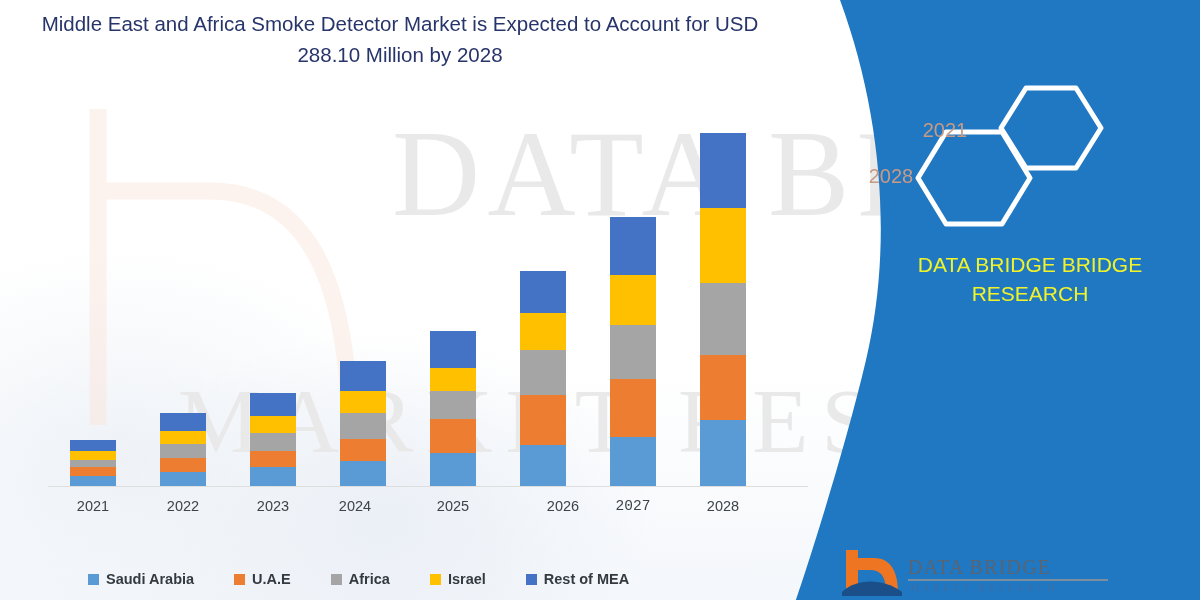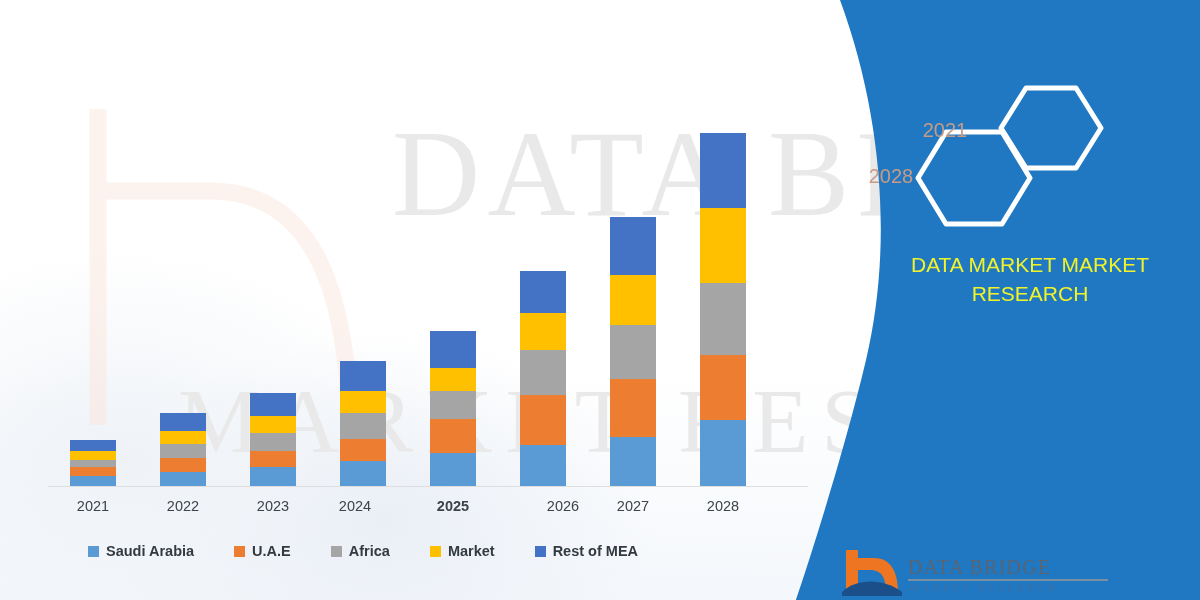--- a/index.html
+++ b/index.html
@@ -68,21 +68,21 @@
   .seg{width:100%;display:block;}
 
   .xlabels{position:absolute;left:48px;top:498px;width:760px;height:24px;}
   .xlabel{
     position:absolute;top:0;width:90px;text-align:center;
     font-size:14.5px;color:#3d4348;font-weight:400;
   }
 
   
   .legend{
-    position:absolute;left:88px;top:540px;height:22px;
+    position:absolute;left:88px;top:568px;height:22px;
     display:flex;align-items:center;
   }
   .lg-item{display:flex;align-items:center;margin-right:40px;}
   .lg-swatch{width:11px;height:11px;display:inline-block;margin-right:7px;}
   .lg-label{font-size:14.5px;color:#333a40;font-weight:700;white-space:nowrap;}
 
   
   .right-panel{
     position:absolute;left:780px;top:0;width:420px;height:600px;
     overflow:hidden;
@@ -134,20 +134,21 @@
         <path d="M38 96 L150 96 C238 96 286 168 290 330"></path>
       </g>
     </svg>
   </div>
 
   <div class="wm-text">
     <div class="wm-line l1">DATA BRIDGE</div>
     <div class="wm-line l2">MARKET RESEARCH</div>
   </div>
 
+  <div class="title">Middle East and Africa Smoke Detector Market is Expected to Account for USD 288.10 Million by 2028</div>
 
   <div id="chart">
     <div class="plot" id="plot">
       <div class="axis-line"></div>
     <div class="bar-group" style="left: 22px; width: 46px;">
           <div class="seg" style="height: 9.91881px; background: rgb(91, 155, 213);"></div>
           <div class="seg" style="height: 8.94518px; background: rgb(237, 125, 49);"></div>
           <div class="seg" style="height: 7.42389px; background: rgb(165, 165, 165);"></div>
           <div class="seg" style="height: 8.45837px; background: rgb(255, 192, 0);"></div>
           <div class="seg" style="height: 11.3184px; background: rgb(68, 114, 196);"></div>
@@ -202,42 +203,42 @@
           <div class="seg" style="height: 75.3951px; background: rgb(68, 114, 196);"></div>
         </div>
       </div>
   </div>
 
   <div class="xlabels" id="xlabels">
       <div class="xlabel" style="left: 0px;">2021</div>
       <div class="xlabel" style="left: 90px;">2022</div>
       <div class="xlabel" style="left: 180px;">2023</div>
       <div class="xlabel" style="left: 262px;">2024</div>
-      <div class="xlabel" style="left: 360px; font-weight: bold;">2025</div>
+      <div class="xlabel" style="left: 360px;">2025</div>
       <div class="xlabel" style="left: 470px;">2026</div>
-      <div class="xlabel" style="left: 540px;">2027</div>
+      <div class="xlabel" style="left: 540px; font-family: Liberation Mono, monospace;">2027</div>
       <div class="xlabel" style="left: 630px;">2028</div>
     </div>
 
   <div class="legend" id="legend">
       <div class="lg-item">
         <span class="lg-swatch" style="background: rgb(91, 155, 213);"></span>
         <span class="lg-label">Saudi Arabia</span>
       </div>
       <div class="lg-item">
         <span class="lg-swatch" style="background: rgb(237, 125, 49);"></span>
         <span class="lg-label">U.A.E</span>
       </div>
       <div class="lg-item">
         <span class="lg-swatch" style="background: rgb(165, 165, 165);"></span>
         <span class="lg-label">Africa</span>
       </div>
       <div class="lg-item">
         <span class="lg-swatch" style="background: rgb(255, 192, 0);"></span>
-        <span class="lg-label">Market</span>
+        <span class="lg-label">Israel</span>
       </div>
       <div class="lg-item">
         <span class="lg-swatch" style="background: rgb(68, 114, 196);"></span>
         <span class="lg-label">Rest of MEA</span>
       </div>
     </div>
 
   <div class="right-panel">
     <svg class="shape" width="420" height="600" viewBox="0 0 420 600" xmlns="http://www.w3.org/2000/svg">
       <path id="panelPath" d="M60 0 L420 0 L420 600 L16 600 C16 600 60 470 86 360 C112 250 104 120 60 0 Z" fill="#1F78C1"></path>
@@ -249,21 +250,21 @@
 
         <polygon points="126,8 176,8 201,48 176,88 126,88 101,48" fill="none" stroke="#ffffff" stroke-width="5" stroke-linejoin="round"></polygon>
 
         <polygon points="46,52 102,52 130,98 102,144 46,144 18,98" fill="none" stroke="#ffffff" stroke-width="5" stroke-linejoin="round"></polygon>
       </svg>
     </div>
     <div class="hex-label hex-2021">2021</div>
     <div class="hex-label hex-2028">2028</div>
 
     <div class="brand">
-      <span>DATA MARKET MARKET</span><br>
+      <span>DATA BRIDGE BRIDGE</span><br>
       <span>RESEARCH</span>
     </div>
 
     <div class="blogo">
       <svg width="64" height="48" viewBox="0 0 64 48" xmlns="http://www.w3.org/2000/svg">
         <path d="M6 2 L18 2 L18 44 L6 44 Z" fill="#EE7623"></path>
         <path d="M14 10 L34 10 C52 10 58 26 58 44 L46 44 C46 30 42 22 30 22 L14 22 Z" fill="#EE7623"></path>
         <path d="M2 44 C16 30 44 30 62 44 L62 48 L2 48 Z" fill="#1B4F8A"></path>
       </svg>
       <div class="blogo-rule"></div>

